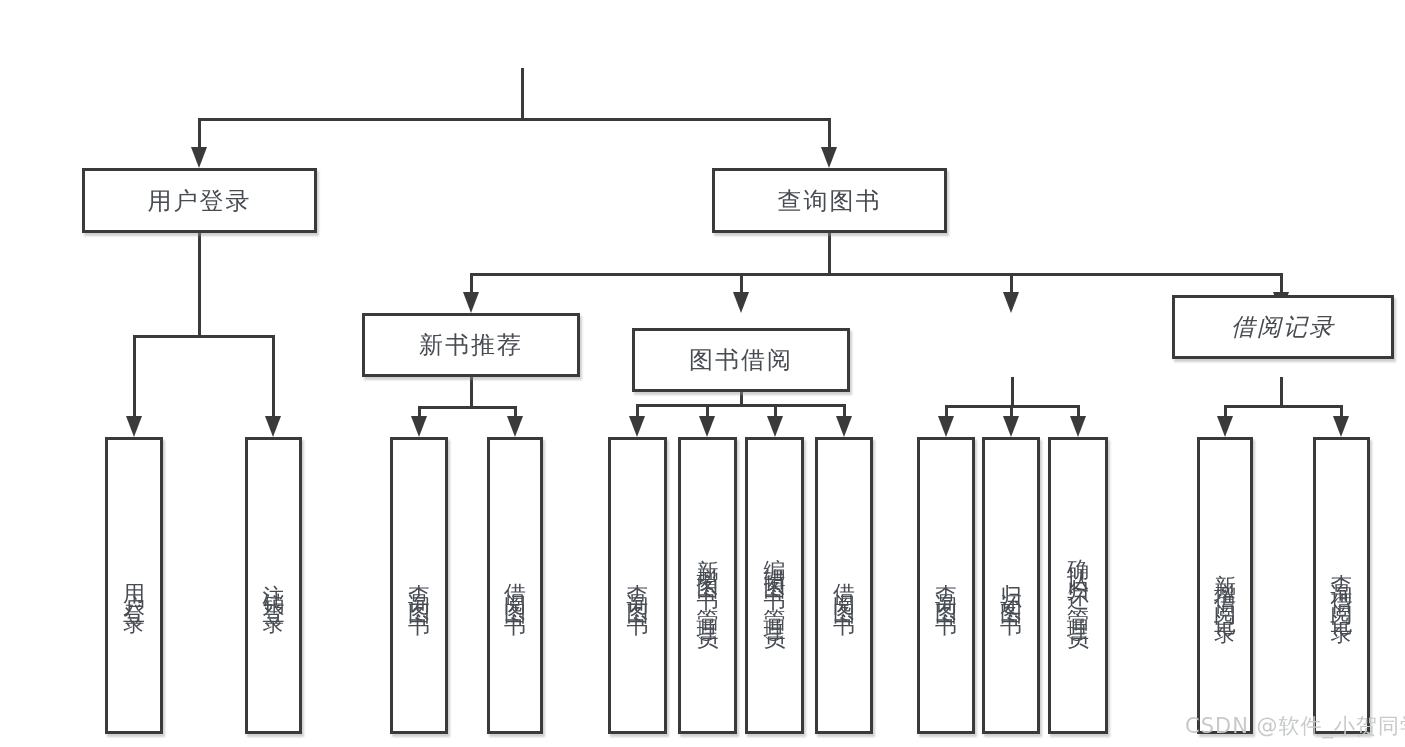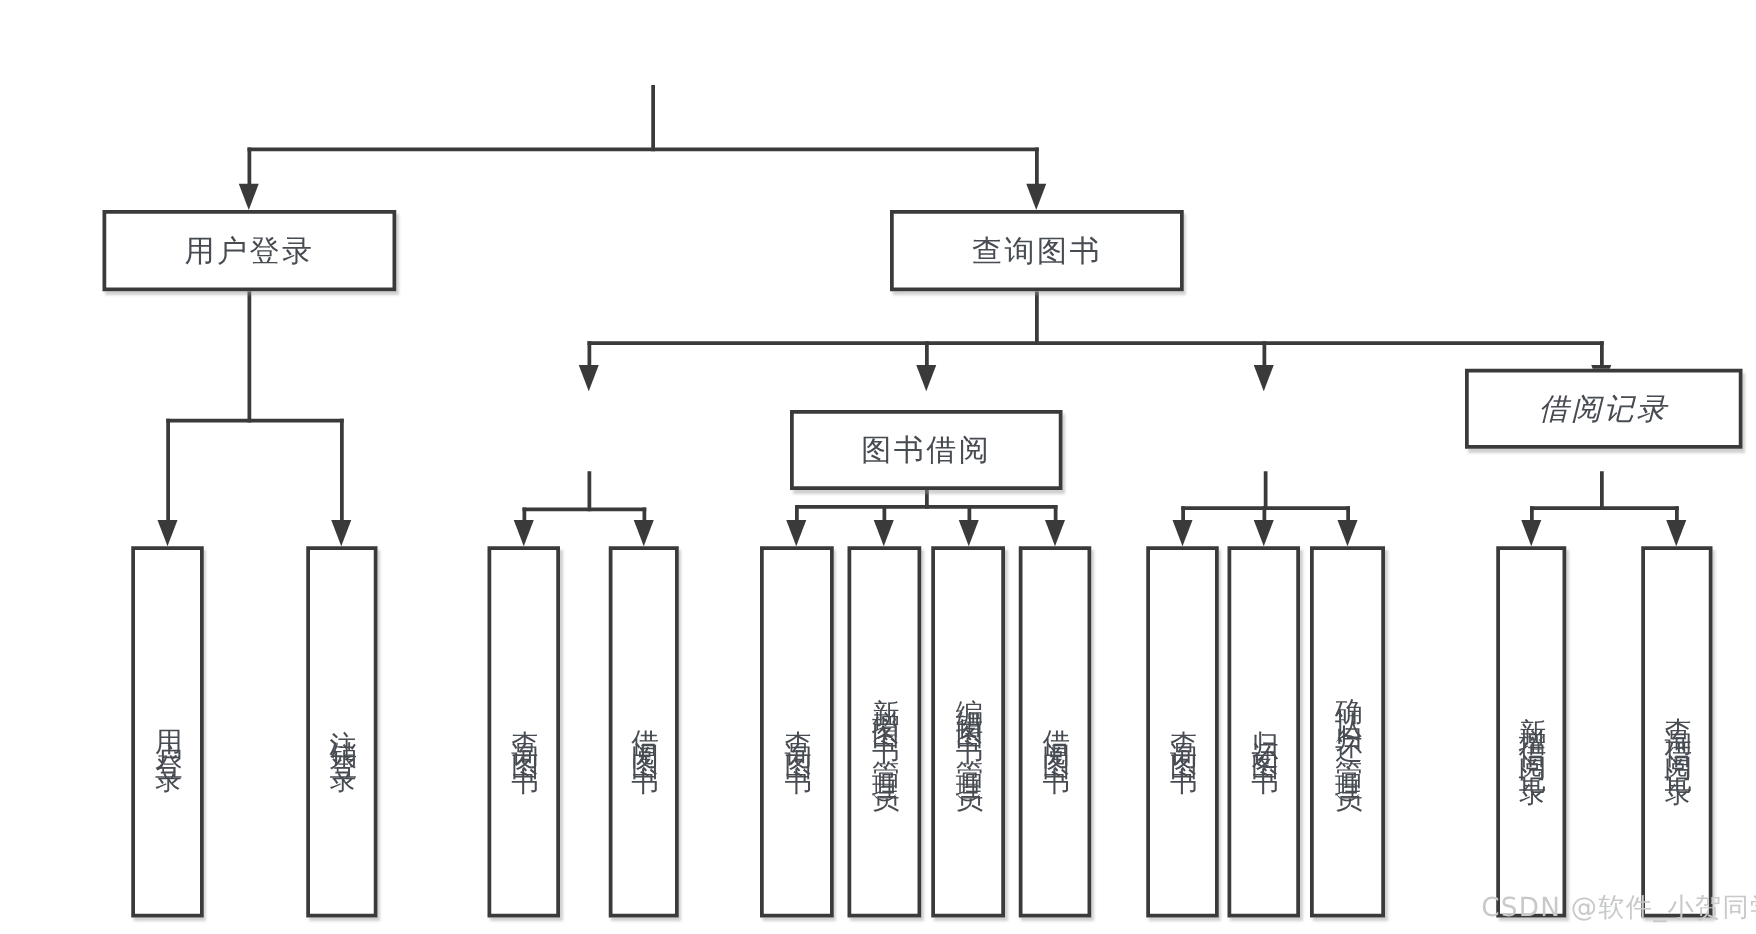--- a/index.html
+++ b/index.html
@@ -124,20 +124,23 @@
     <div class="seg" style="left: 1223.5px; top: 405px; width: 3px; height: 13px;"></div>
     <div class="arrowhead" style="left: 1217px; top: 416px;"></div>
     <div class="seg" style="left: 1339.5px; top: 405px; width: 3px; height: 13px;"></div>
     <div class="arrowhead" style="left: 1333px; top: 416px;"></div>
     <div class="node" style="left: 82px; top: 168px; width: 235px; height: 65px;">
       <span class="node-label">用户登录</span>
     </div>
     <div class="node" style="left: 712px; top: 168px; width: 235px; height: 65px;">
       <span class="node-label">查询图书</span>
     </div>
+    <div class="node" style="left: 362px; top: 313px; width: 218px; height: 64px;">
+      <span class="node-label">新书推荐</span>
+    </div>
     <div class="node" style="left: 632px; top: 328px; width: 218px; height: 64px;">
       <span class="node-label">图书借阅</span>
     </div>
     <div class="node" style="left: 1172px; top: 295px; width: 222px; height: 64px; font-style: italic;">
       <span class="node-label">借阅记录</span>
     </div>
     <div class="node vertical" style="left: 105px; top: 437px; width: 58px; height: 297px;">
       <span class="node-label">用户登录</span>
     </div>
     <div class="node vertical" style="left: 245px; top: 437px; width: 57px; height: 297px;">

